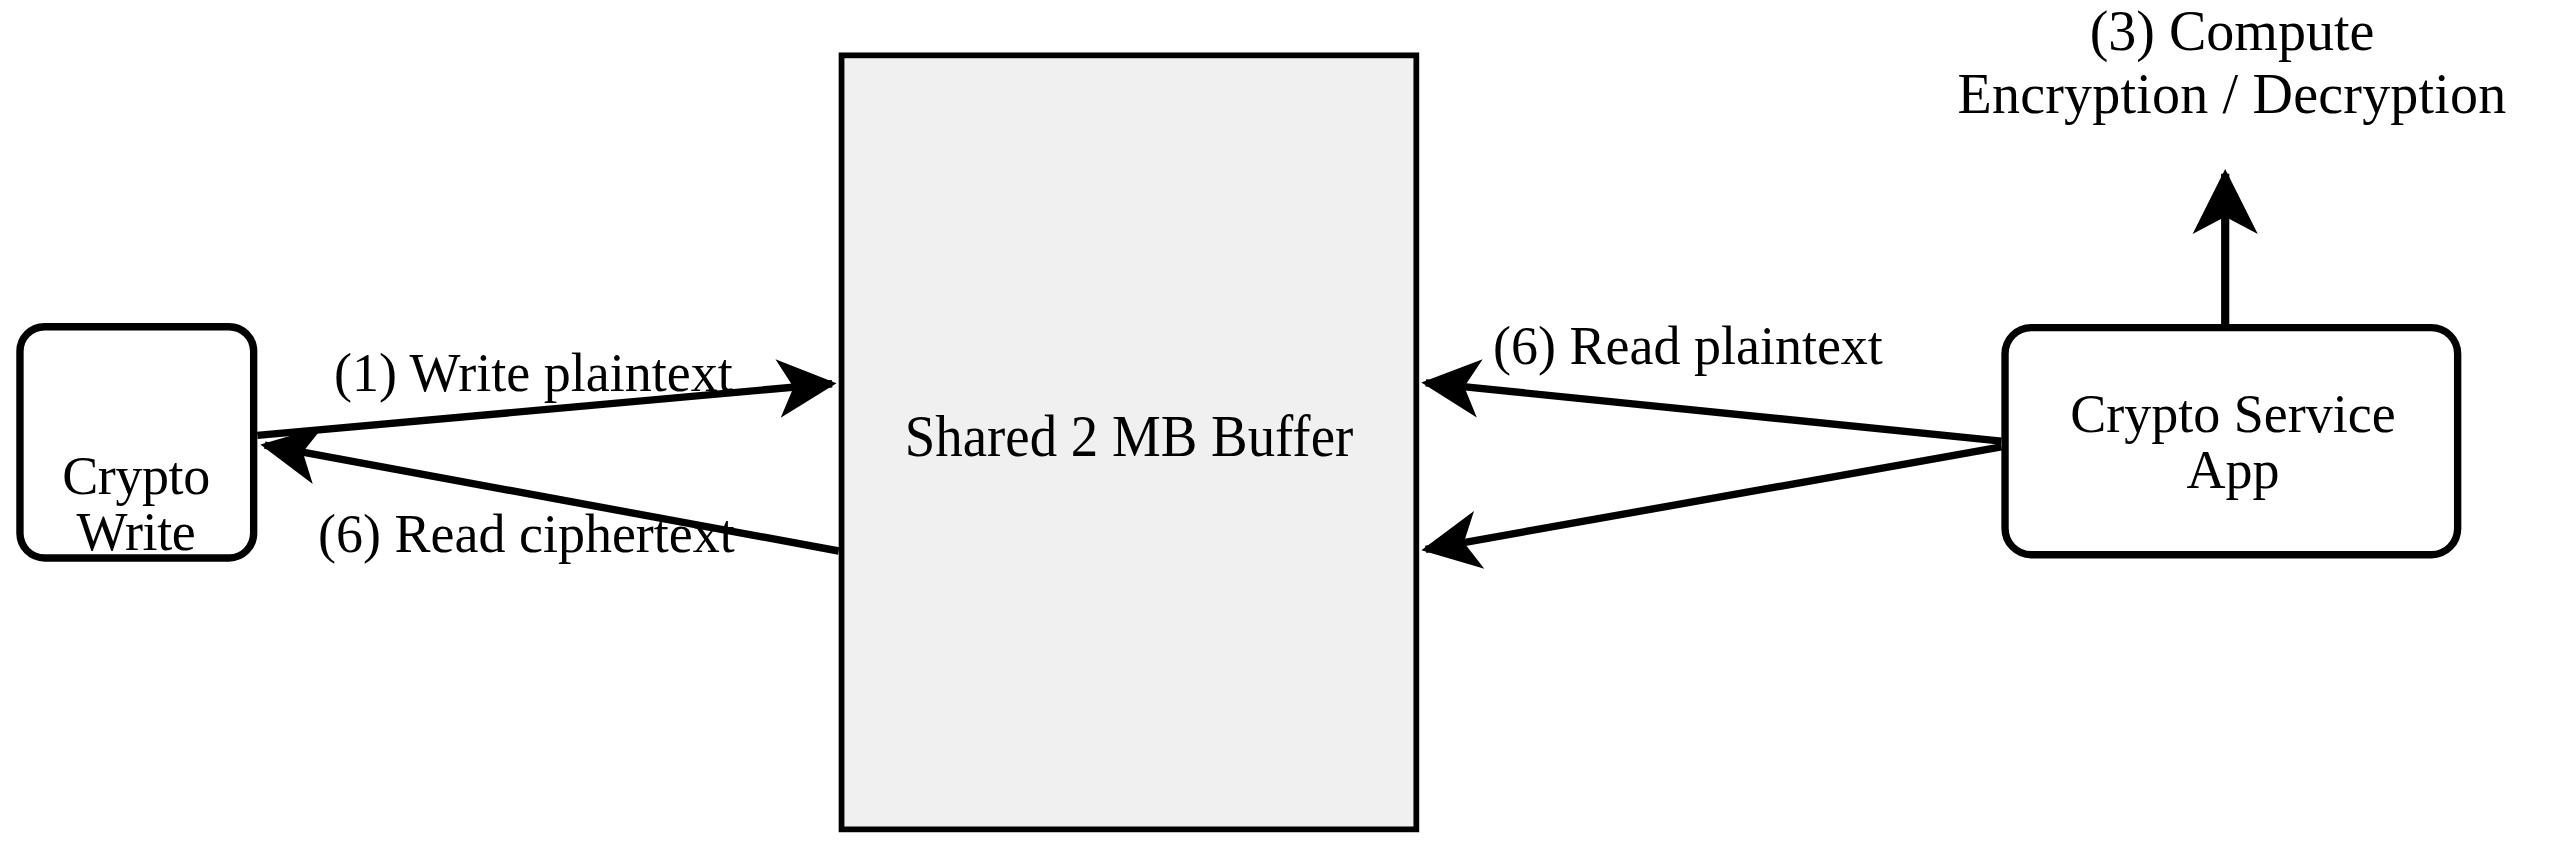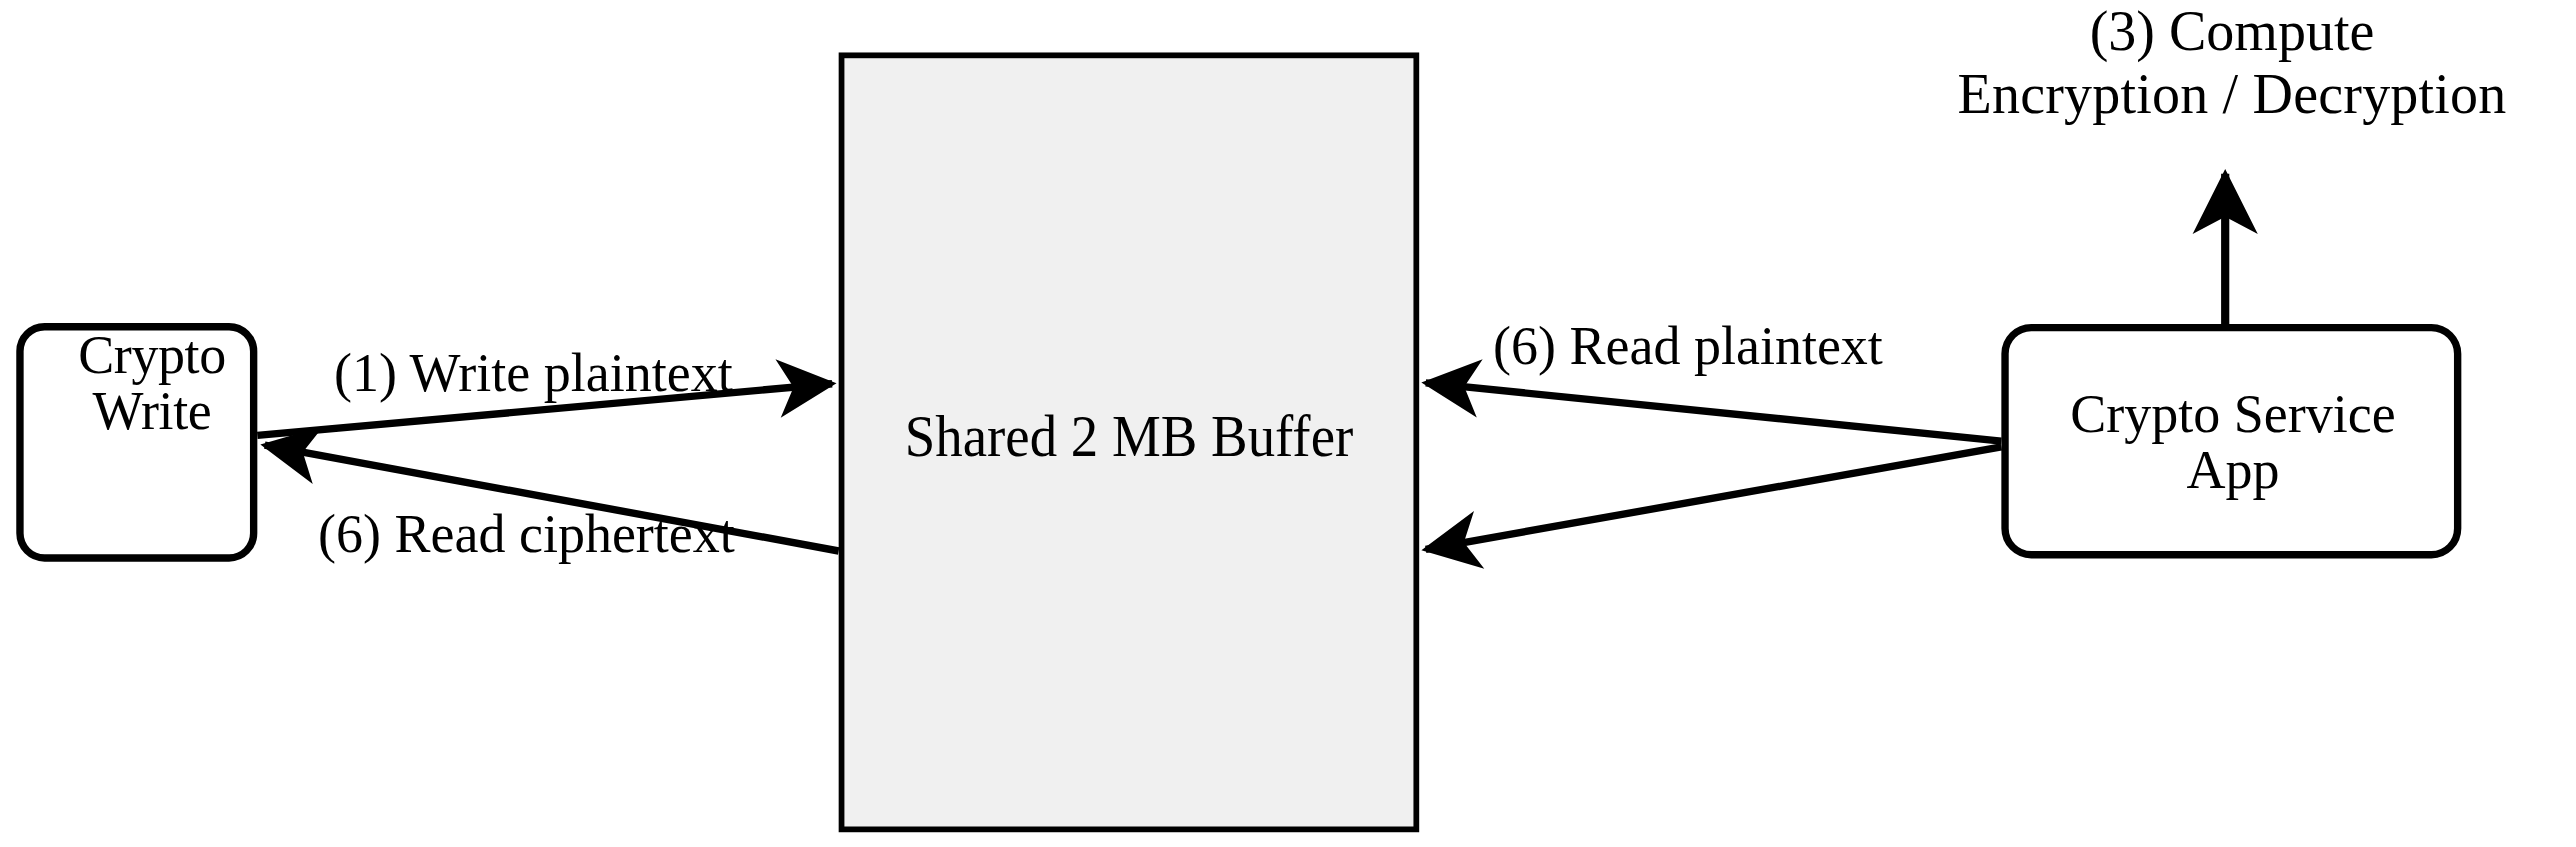--- a/index.html
+++ b/index.html
@@ -36,24 +36,23 @@
   }
   
   #crypto-client-label {
     left: 18px;
     top: 327px;
     width: 236px;
     height: 233px;
     display: flex;
     flex-direction: column;
     align-items: center;
-    justify-content: flex-start;
+    justify-content: flex-end;
     font-size: 54px;
     letter-spacing: -0.4px;
-    padding-left: 16px;
   }
   #crypto-client-label span { display: block; }
   
   #shared-buffer-label {
     left: 842px;
     top: 406px;
     width: 574px;
     text-align: center;
     font-size: 59px;
     transform: scaleX(0.93);

